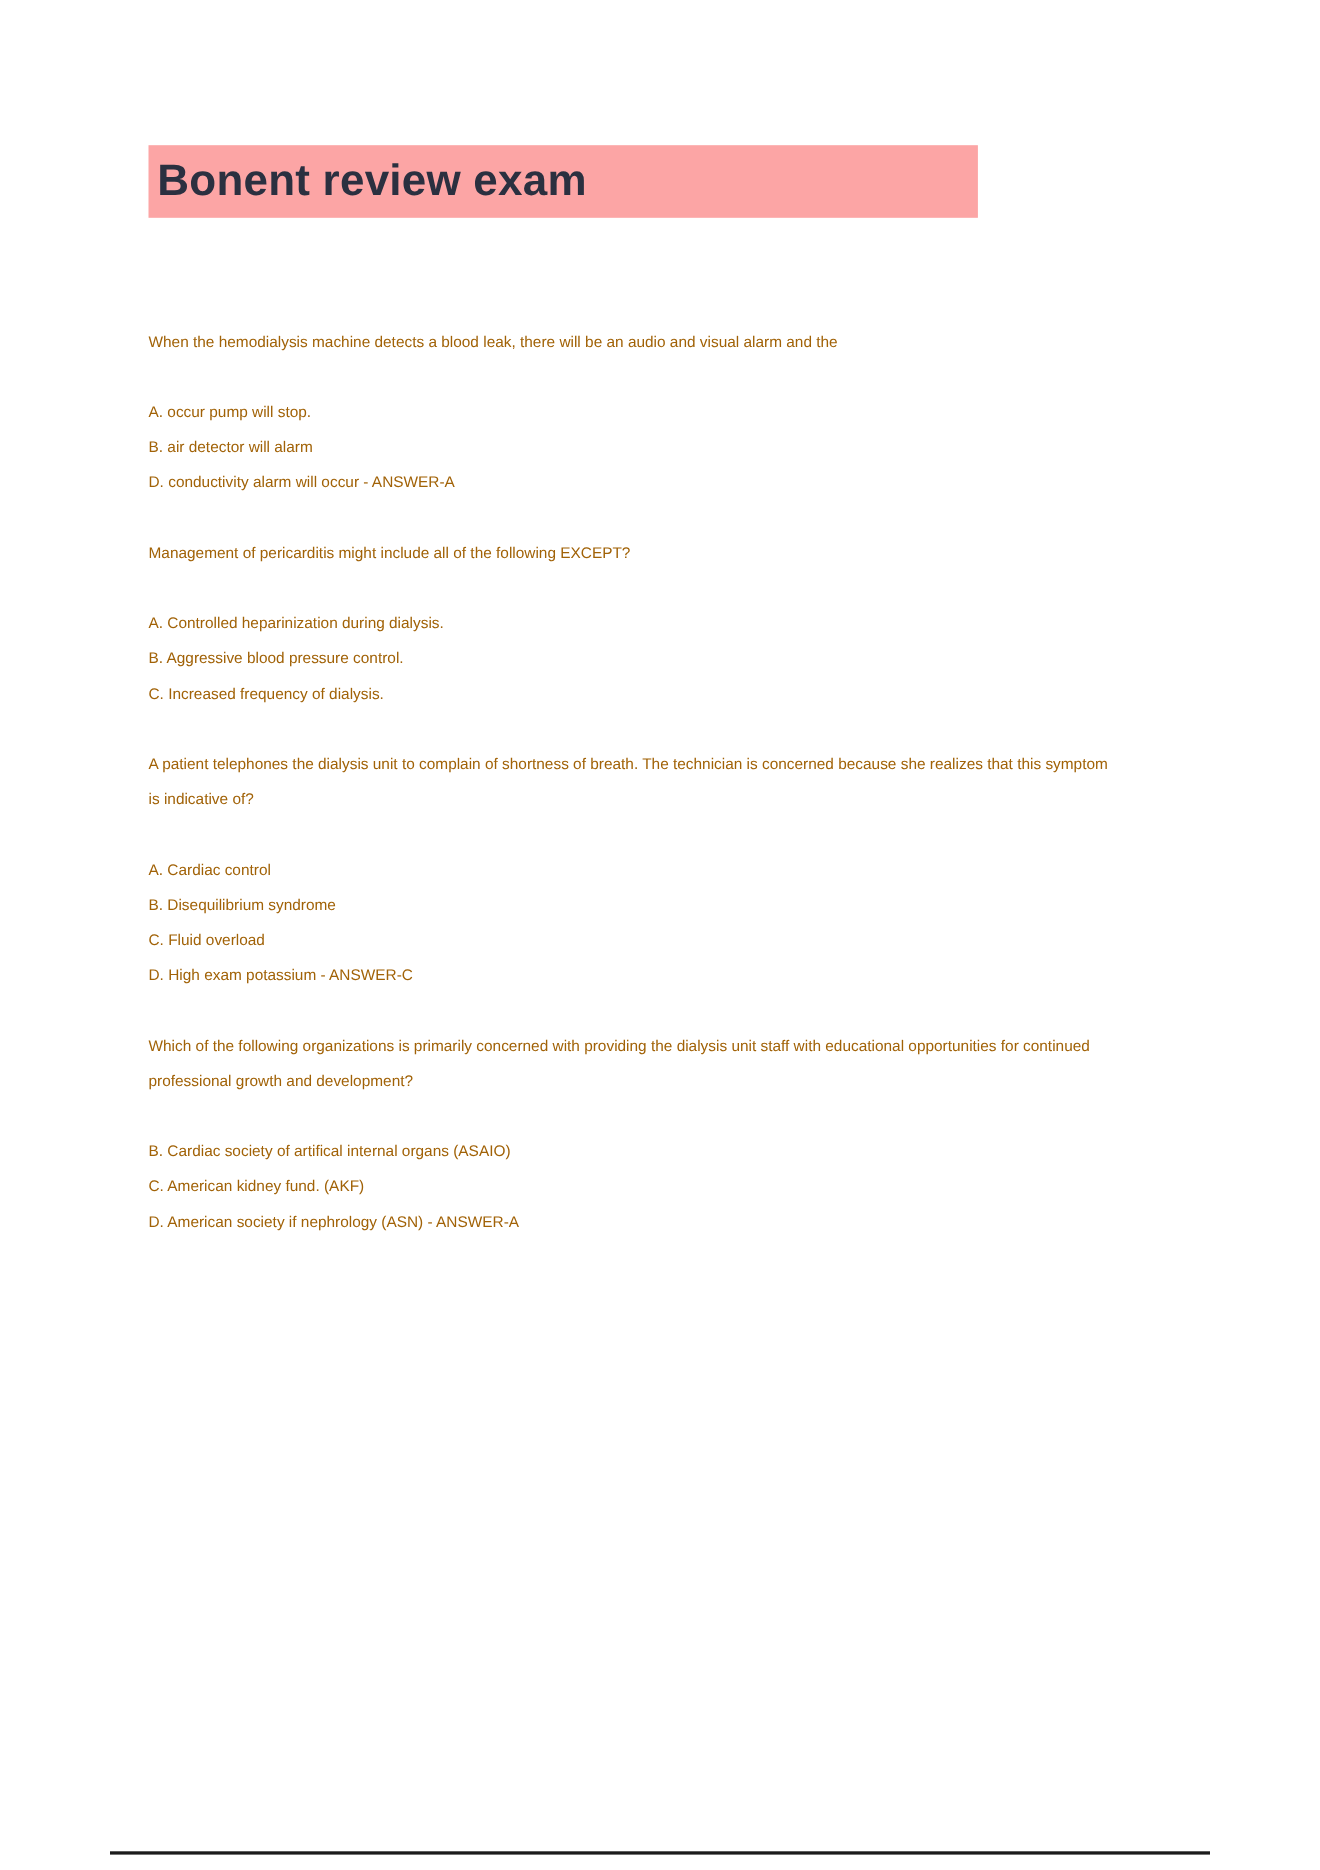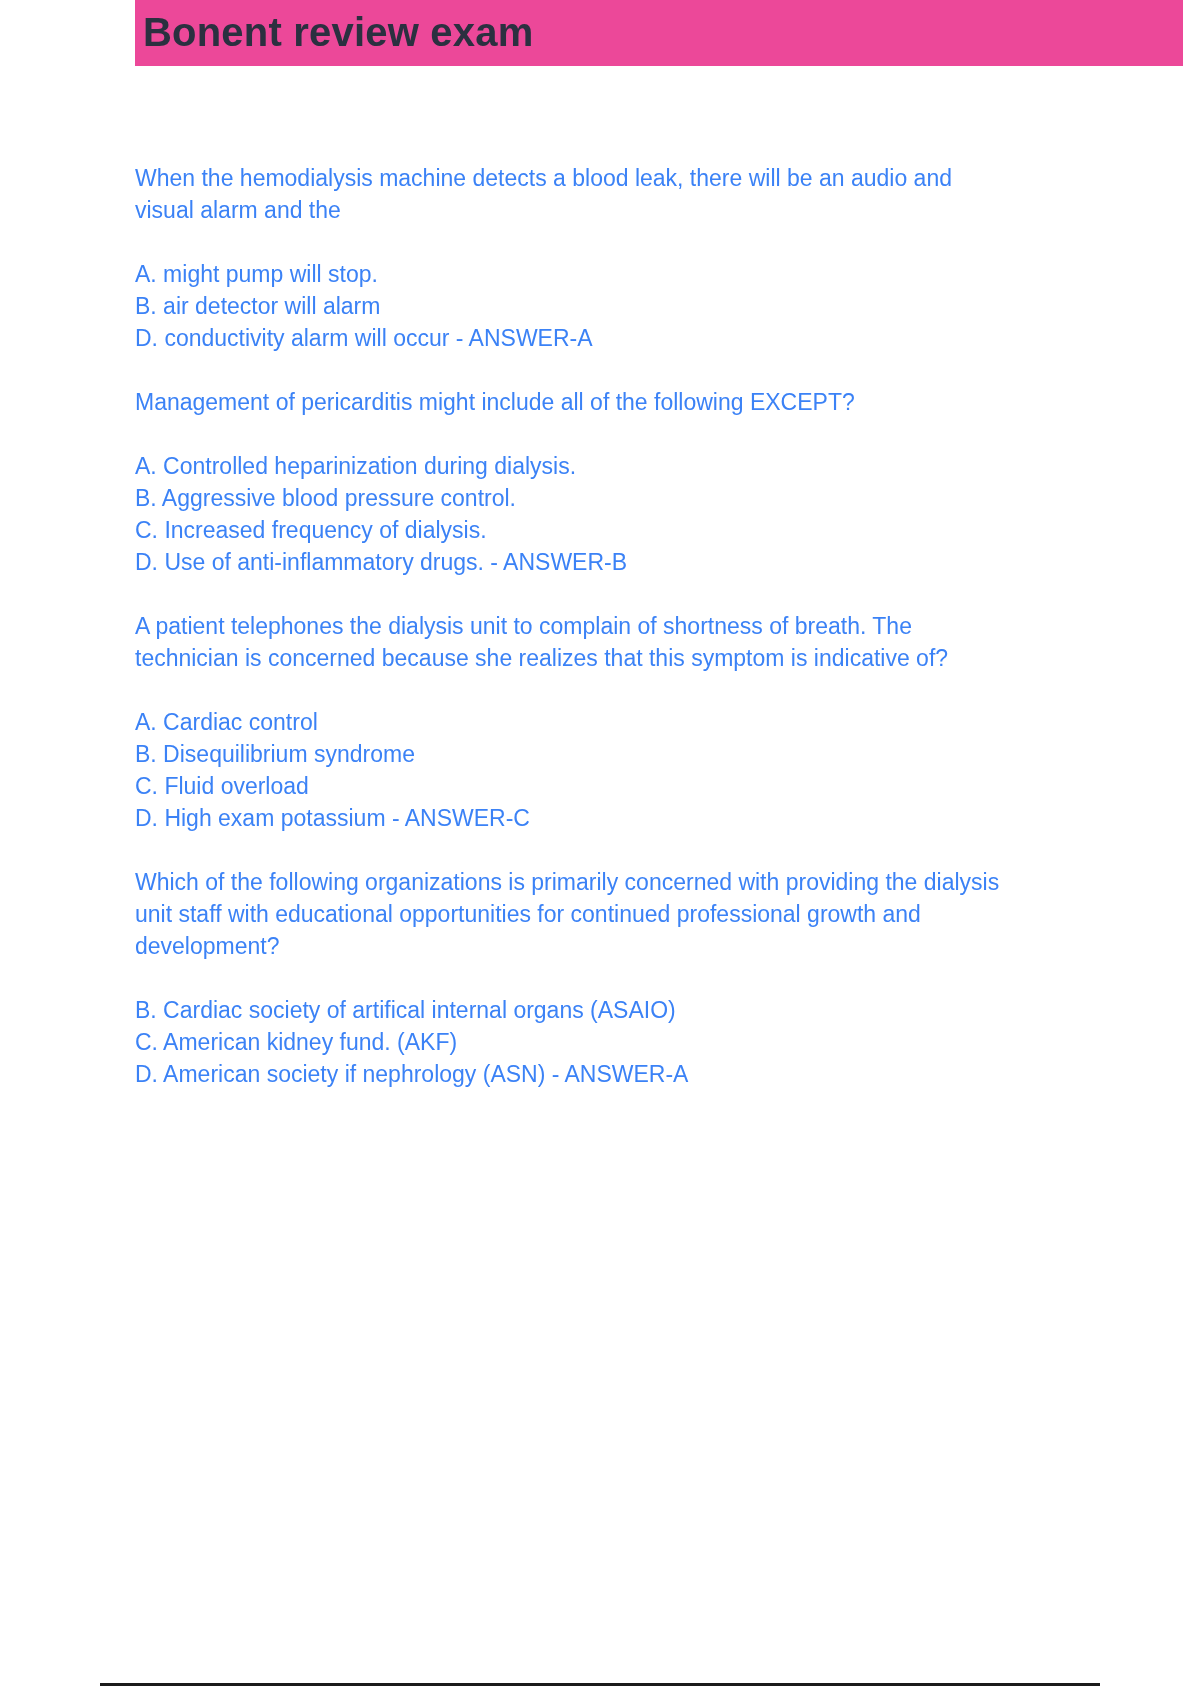--- a/index.html
+++ b/index.html
@@ -12,39 +12,40 @@
     color: #1a1a1a;
     overflow: hidden;
     position: relative;
   }
 
   .page {
     padding: 0 135px;
   }
 
   .title-bar {
-    width: 1048px;
-    background: #ec4899;
+    margin-top: 132px;
+    width: 754px;
+    background: #fca5a5;
     padding: 10px 14px 12px 8px;
   }
 
   .title-bar h1 {
     font-size: 40px;
     font-weight: 700;
     color: #2b3040;
     letter-spacing: 0.2px;
     line-height: 1.1;
   }
 
   .content {
     margin-top: 96px;
     width: 880px;
-    font-size: 23px;
+    font-size: 14px;
     line-height: 32px;
-    color: #3b82f6;
+    color: #a16207;
   }
 
   .question-block { }
 
   .question-text {
     margin-bottom: 32px;
   }
 
   .options {
     margin-bottom: 32px;
@@ -69,32 +70,31 @@
 <div class="page">
 
   <div class="title-bar">
     <h1>Bonent review exam</h1>
   </div>
 
   <div class="content" id="questions">
       <div class="question-block">
         <div class="question-text">When the hemodialysis machine detects a blood leak, there will be an audio and visual alarm and the</div>
         <div class="options">
-          <div class="option">A. might pump will stop.</div>
+          <div class="option">A. occur pump will stop.</div>
           <div class="option">B. air detector will alarm</div>
           <div class="option">D. conductivity alarm will occur - ANSWER-A</div>
         </div>
       </div>
       <div class="question-block">
         <div class="question-text">Management of pericarditis might include all of the following EXCEPT?</div>
         <div class="options">
           <div class="option">A. Controlled heparinization during dialysis.</div>
           <div class="option">B. Aggressive blood pressure control.</div>
           <div class="option">C. Increased frequency of dialysis.</div>
-          <div class="option">D. Use of anti-inflammatory drugs. - ANSWER-B</div>
         </div>
       </div>
       <div class="question-block">
         <div class="question-text">A patient telephones the dialysis unit to complain of shortness of breath. The technician is concerned because she realizes that this symptom is indicative of?</div>
         <div class="options">
           <div class="option">A. Cardiac control</div>
           <div class="option">B. Disequilibrium syndrome</div>
           <div class="option">C. Fluid overload</div>
           <div class="option">D. High exam potassium - ANSWER-C</div>
         </div>

